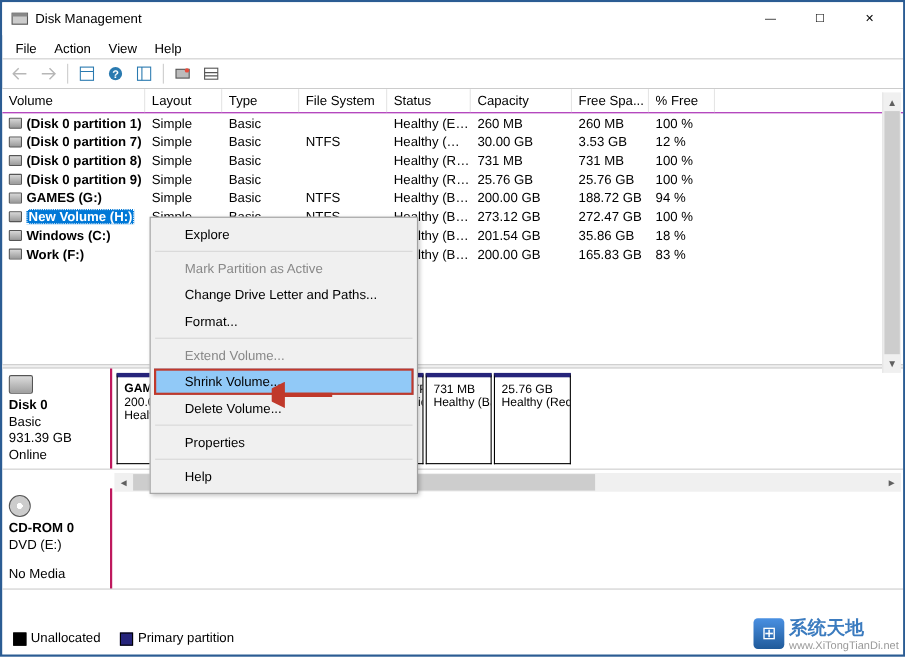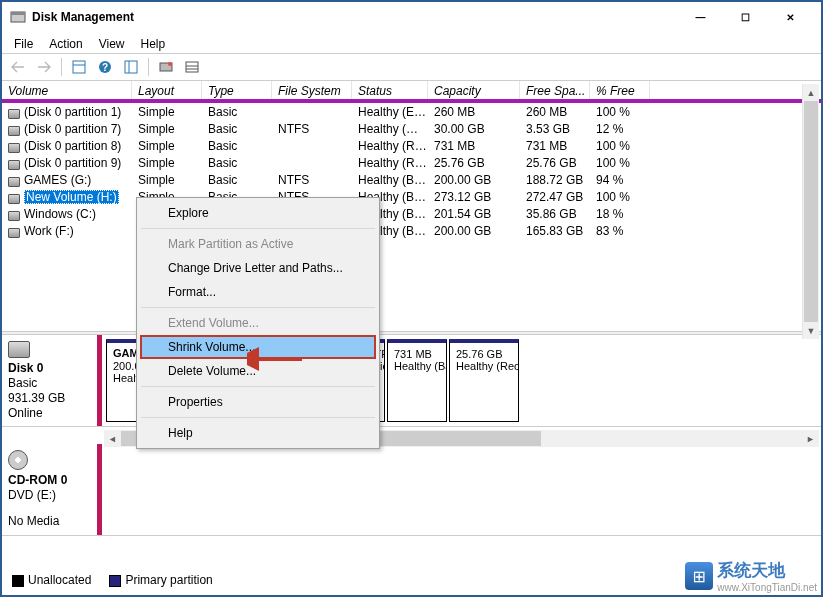--- a/index.html
+++ b/index.html
@@ -1,54 +1,54 @@
 <!DOCTYPE html>
 <html><head>
 <meta charset="utf-8">
 <style>
 * { box-sizing: border-box; margin: 0; padding: 0; }
 body { font-family: "Segoe UI", Tahoma, sans-serif; font-size: 12px; background: #fff; color: #000; width: 823px; height: 597px; border: 2px solid #2b5c93; position: relative; overflow: hidden; }
 
-.titlebar { height: 30px; display: flex; align-items: center; padding: 0 8px; background: #fff; font-weight: bold; }
+.titlebar { height: 30px; display: flex; align-items: center; padding: 0 8px; background: #fff; }
 .titlebar .icon { width: 16px; height: 16px; margin-right: 6px; }
 .titlebar .title { flex: 1; font-size: 12px; }
 .win-btn { width: 45px; height: 30px; display: flex; align-items: center; justify-content: center; font-family: "Segoe MDL2 Assets", sans-serif; font-size: 10px; }
 
 .menubar { height: 21px; display: flex; align-items: flex-end; padding: 0 4px; }
 .menubar .mi { padding: 2px 8px; }
 
 .toolbar { height: 28px; border-top: 1px solid #ccc; border-bottom: 1px solid #ccc; display: flex; align-items: center; padding: 0 4px; gap: 2px; }
 .tb-btn { width: 24px; height: 22px; border: 1px solid transparent; display: flex; align-items: center; justify-content: center; }
 .tb-btn.disabled { opacity: .35; }
 .tb-sep { width: 1px; height: 18px; background: #ccc; margin: 0 3px; }
 
 .grid { width: 100%; }
-.grid-header { height: 22px; background: #fff; border-bottom: 4px solid #a21caf; display: flex; font-style: italic; }
+.grid-header { height: 22px; background: #fff; border-bottom: 1px solid #a21caf; display: flex; }
 .grid-header .gh { padding: 3px 6px; border-right: 1px solid #e5e5e5; font-size: 12px; white-space: nowrap; overflow: hidden; }
 .grid-body { }
 .grid-row { height: 17px; display: flex; align-items: center; }
 .grid-row .gc { padding: 0 6px; white-space: nowrap; overflow: hidden; font-size: 12px; }
 .grid-row.selected .gc.vol-cell .vol-label { background: #0078d7; color: #ffffff; outline: 1px dotted #fff; outline-offset: -1px; padding: 0 2px; }
-.vol-cell { display: flex; align-items: flex-end; gap: 4px; }
+.vol-cell { display: flex; align-items: center; gap: 4px; font-weight: bold; }
 .disk-glyph { width: 12px; height: 10px; background: linear-gradient(#d7d7d7,#9a9a9a); border: 1px solid #555; border-radius: 1px; display: inline-block; flex-shrink: 0; }
 
 .c-vol { width: 130px; }
 .c-lay { width: 70px; }
 .c-typ { width: 70px; }
 .c-fs  { width: 80px; }
 .c-sta { width: 76px; }
 .c-cap { width: 92px; }
 .c-fre { width: 70px; }
 .c-pct { width: 60px; }
 
 .splitter { height: 4px; border-top: 1px solid #ccc; border-bottom: 1px solid #ccc; background: #f0f0f0; margin-top: 92px; }
 
 .graphical { display: flex; flex-direction: column; }
 .disk-row { height: 92px; border-bottom: 1px solid #ccc; display: flex; }
-.disk-label { width: 100px; border-right: 5px solid #be185d; padding: 6px; display: flex; flex-direction: column; gap: 1px; }
+.disk-label { width: 100px; border-right: 2px solid #be185d; padding: 6px; display: flex; flex-direction: column; gap: 1px; }
 .disk-label .dn { font-weight: bold; }
 .disk-icon { width: 22px; height: 18px; background: linear-gradient(#dcdcdc,#a0a0a0); border: 1px solid #555; border-radius: 2px; margin-bottom: 2px; }
 .cd-icon { width: 20px; height: 20px; border-radius: 50%; border: 1px solid #555; background: radial-gradient(circle at 50% 50%, #fff 0 20%, #ccc 22% 100%); margin-bottom: 2px; }
 .disk-parts { flex: 1; padding: 4px; display: flex; gap: 2px; overflow: hidden; }
 .part { border: 1px solid #000; border-top: 4px solid #26247b; padding: 4px 6px; font-size: 11px; overflow: hidden; }
 .part .pn { font-weight: bold; white-space: nowrap; margin-bottom: 1px; }
 .part div { white-space: nowrap; }
 
 .legend { position: absolute; bottom: 8px; left: 10px; display: flex; gap: 18px; font-size: 12px; }
 .legend .sw { width: 12px; height: 12px; border: 1px solid #000; display: inline-block; vertical-align: middle; margin-right: 4px; }

